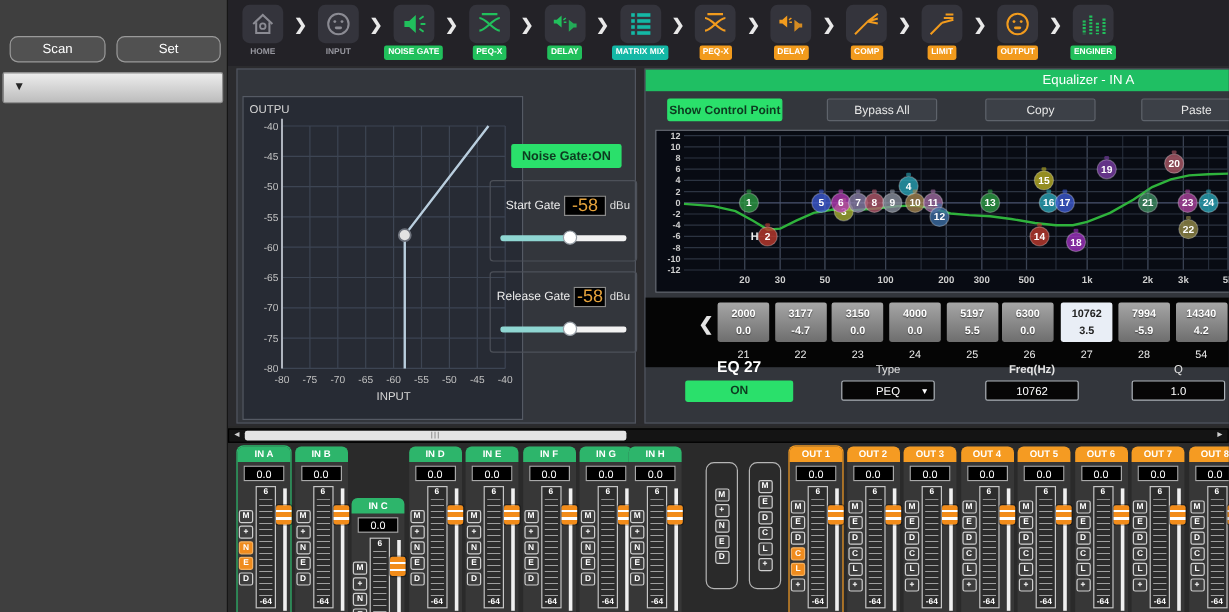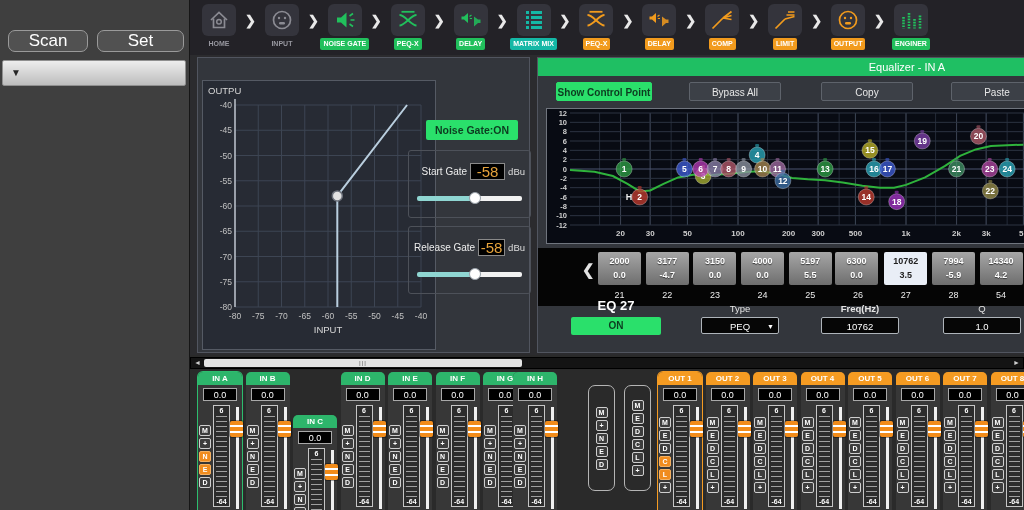--- a/index.html
+++ b/index.html
@@ -1,21 +1,21 @@
 <!DOCTYPE html>
 <html><head>
 <meta charset="utf-8">
 <style>
   html,body{margin:0;padding:0}
   body{width:1024px;height:510px;position:relative;overflow:hidden;background:#2b2b2e;
        font-family:"Liberation Sans",sans-serif;-webkit-font-smoothing:antialiased}
   
   #sidebar{position:absolute;left:0;top:0;width:190px;height:510px;background:#3f3f3f;border-right:1px solid #161616;box-sizing:border-box}
   #sb-header{height:22px;background:#4b4b4b;color:#f0f0f0;font-size:11px;line-height:22px;text-align:center;border-bottom:1px solid #353535}
-  .sb-btn{position:absolute;top:30px;height:20px;background:#515151;border:1px solid #9a9a9a;border-radius:7px;color:#fff;font-size:17px;line-height:20px;text-align:center}
+  .sb-btn{position:absolute;top:30px;height:20px;background:#515151;border:1px solid #9a9a9a;border-radius:7px;color:#fff;font-size:11px;line-height:20px;text-align:center}
   #sb-scan{left:8px;width:78px}
   #sb-set{left:97px;width:85px}
   #sb-drop{position:absolute;left:2px;top:60px;width:184px;height:26px;background:linear-gradient(#ededed,#bdbdbd);border-radius:2px;border:1px solid #8f8f8f;box-sizing:border-box}
   #sb-drop span{position:absolute;left:8px;top:6px;color:#262626;font-size:10px}
   
   #toolbar{position:absolute;left:190px;top:0;width:834px;height:55px;background:#232227;display:flex;align-items:flex-start;padding:4px 0 0 5px;box-sizing:border-box}
   .tb-item{width:46px;min-width:46px;display:flex;flex-direction:column;align-items:center;margin:0 1px;cursor:pointer}
   .tb-tile{width:34px;height:32px;background:#34343c;border-radius:6px;display:flex;align-items:center;justify-content:center}
   .tb-arrow{height:32px;display:flex;align-items:center;color:#e9e9e9;font-weight:bold;font-size:13px;margin:0 2px}
   .tb-badge{margin-top:2px;font-weight:bold;font-size:7px;line-height:10px;color:#fff;padding:1px 3px;border-radius:2px;white-space:nowrap}
@@ -701,21 +701,21 @@
           </div>
           <div class="ladder">
             <div class="lt">6</div>
             <div class="ticks"></div>
             <div class="lb">-64</div>
           </div>
           <div class="meter"></div>
           <div class="handle"></div>
         </div>
       </div>
-      <div class="strip" style="left: 323px;">
+      <div class="strip" style="left: 334px;">
         <div class="tab in">IN H</div>
         <div class="val">0.0</div>
         <div class="sbody">
           <div class="bcol">
             <div class="sbtn">M</div>
             <div class="sbtn">+</div>
             <div class="sbtn">N</div>
             <div class="sbtn">E</div>
             <div class="sbtn">D</div>
           </div>

